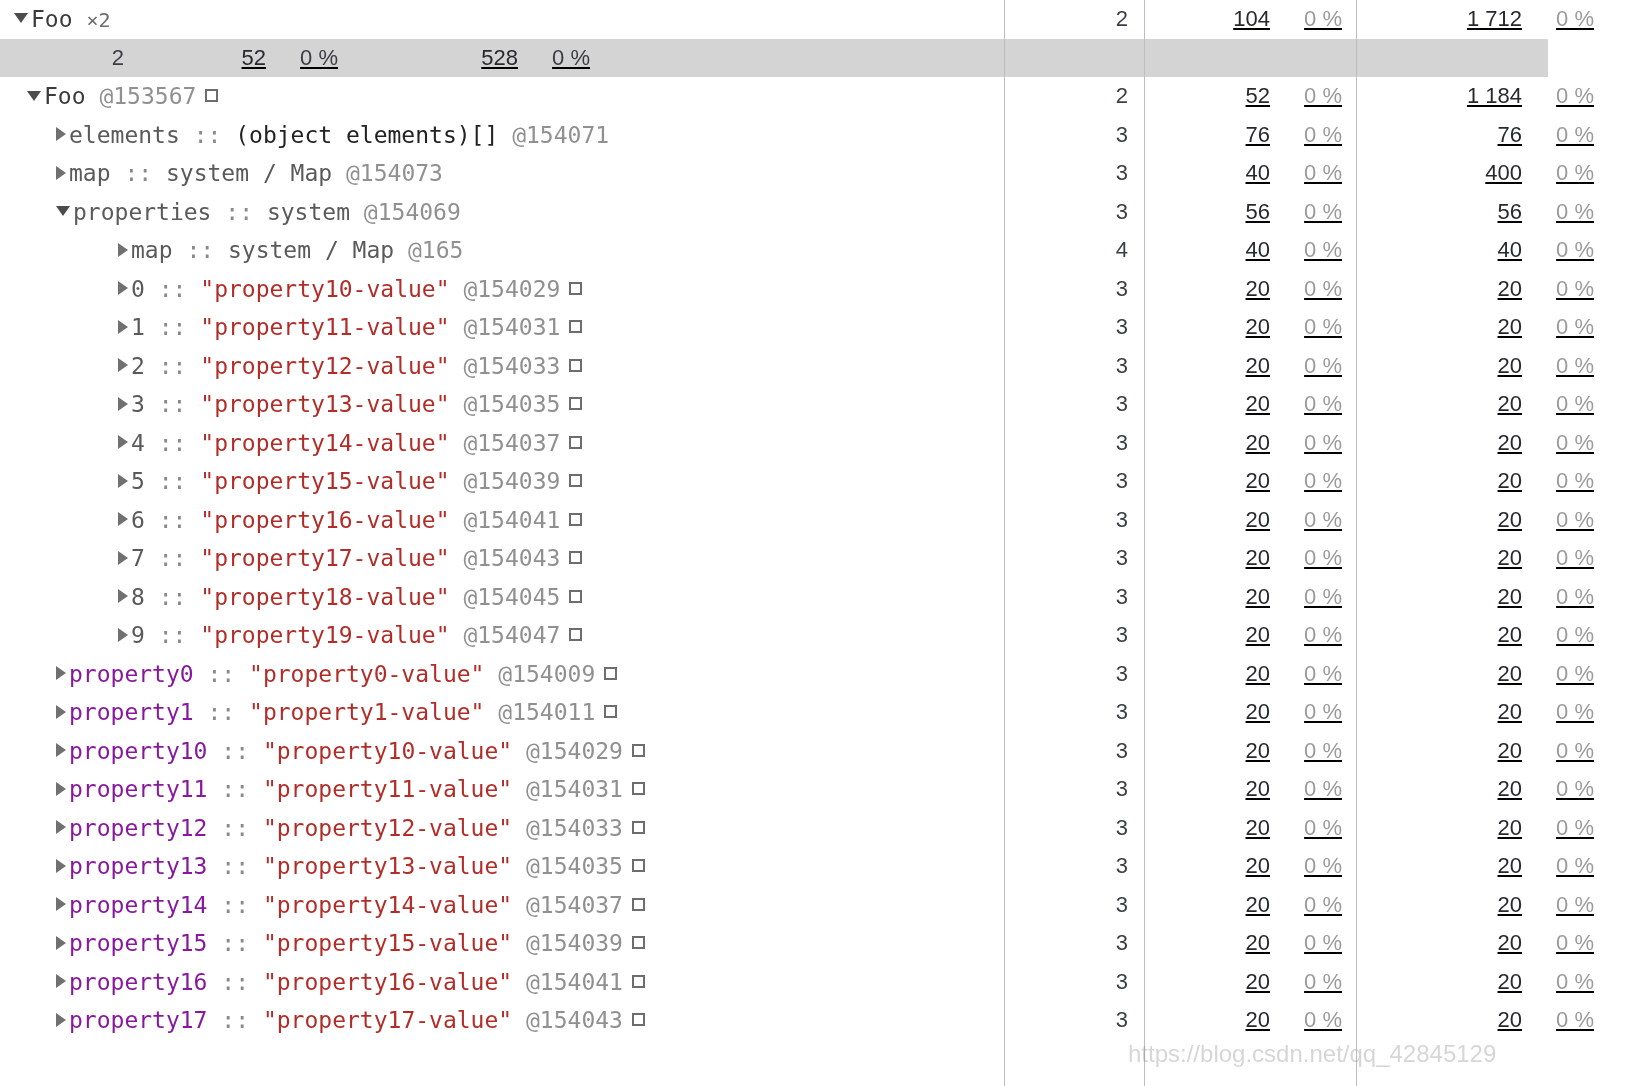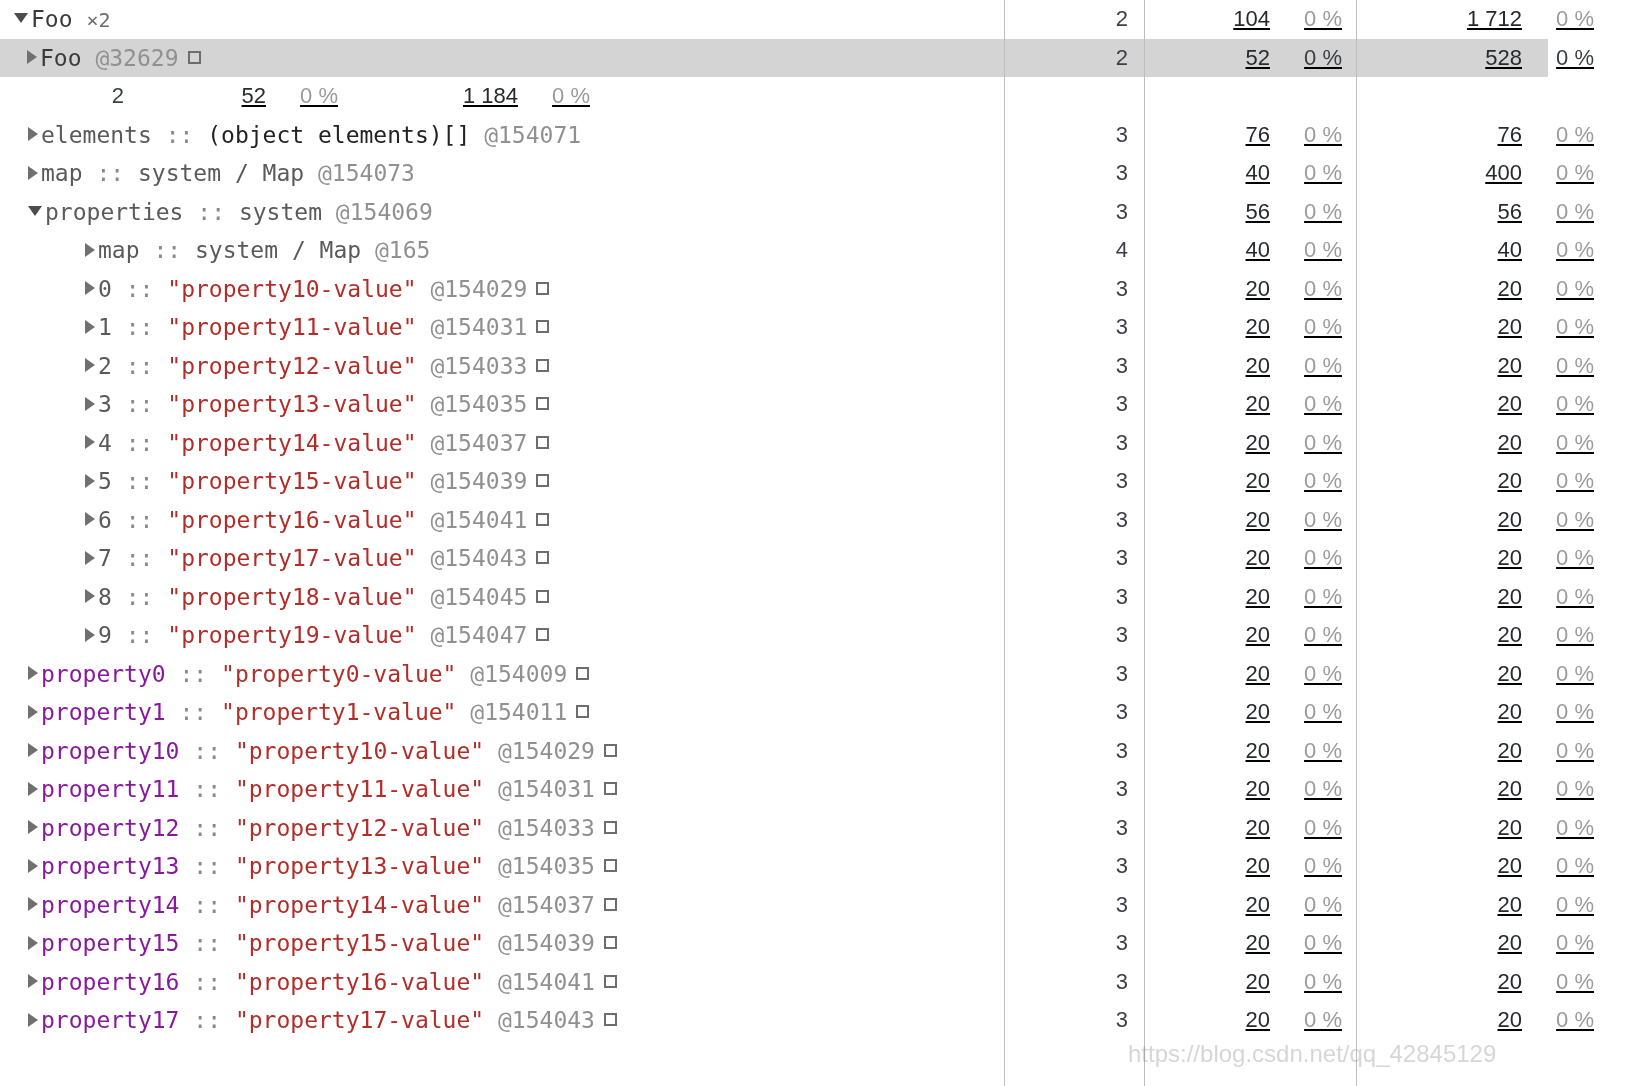--- a/index.html
+++ b/index.html
@@ -134,22 +134,22 @@
     border: 2px solid #6d6d6d;
     margin-left: 9px;
     vertical-align: middle;
     position: relative;
     top: -2px;
     box-sizing: border-box;
   }
 
   .ind0 { padding-left: 14px; }
   .ind1 { padding-left: 27px; }
-  .ind2 { padding-left: 28px; }
-  .ind3 { padding-left: 85px; }
+  .ind2 { padding-left: 56px; }
+  .ind3 { padding-left: 118px; }
 
   #watermark {
     position: absolute;
     left: 1128px;
     top: 1040px;
     font-family: "Liberation Sans", sans-serif;
     font-size: 24px;
     color: rgba(120,120,120,0.30);
     z-index: 9;
     pointer-events: none;
@@ -171,32 +171,32 @@
         <div class="cell-pair">
           <span class="pair-val">104</span>
           <span class="pair-pct">0 %</span>
         </div>
         <div class="cell-pair wide">
           <span class="pair-val">1 712</span>
           <span class="pair-pct">0 %</span>
         </div>
       </div>
       <div class="row selected">
-        <div class="cell-tree ind1"><span class="twisty closed"></span><span class="name-object">Foo</span> <span class="objid">@32629</span><span class="boxglyph"></span></div>
         <div class="cell-num">2</div>
         <div class="cell-pair">
           <span class="pair-val">52</span>
           <span class="pair-pct">0 %</span>
         </div>
         <div class="cell-pair wide">
           <span class="pair-val">528</span>
           <span class="pair-pct">0 %</span>
         </div>
       </div>
       <div class="row">
+        <div class="cell-tree ind1"><span class="twisty open"></span><span class="name-object">Foo</span> <span class="objid">@153567</span><span class="boxglyph"></span></div>
         <div class="cell-num">2</div>
         <div class="cell-pair">
           <span class="pair-val">52</span>
           <span class="pair-pct">0 %</span>
         </div>
         <div class="cell-pair wide">
           <span class="pair-val">1 184</span>
           <span class="pair-pct">0 %</span>
         </div>
       </div>

